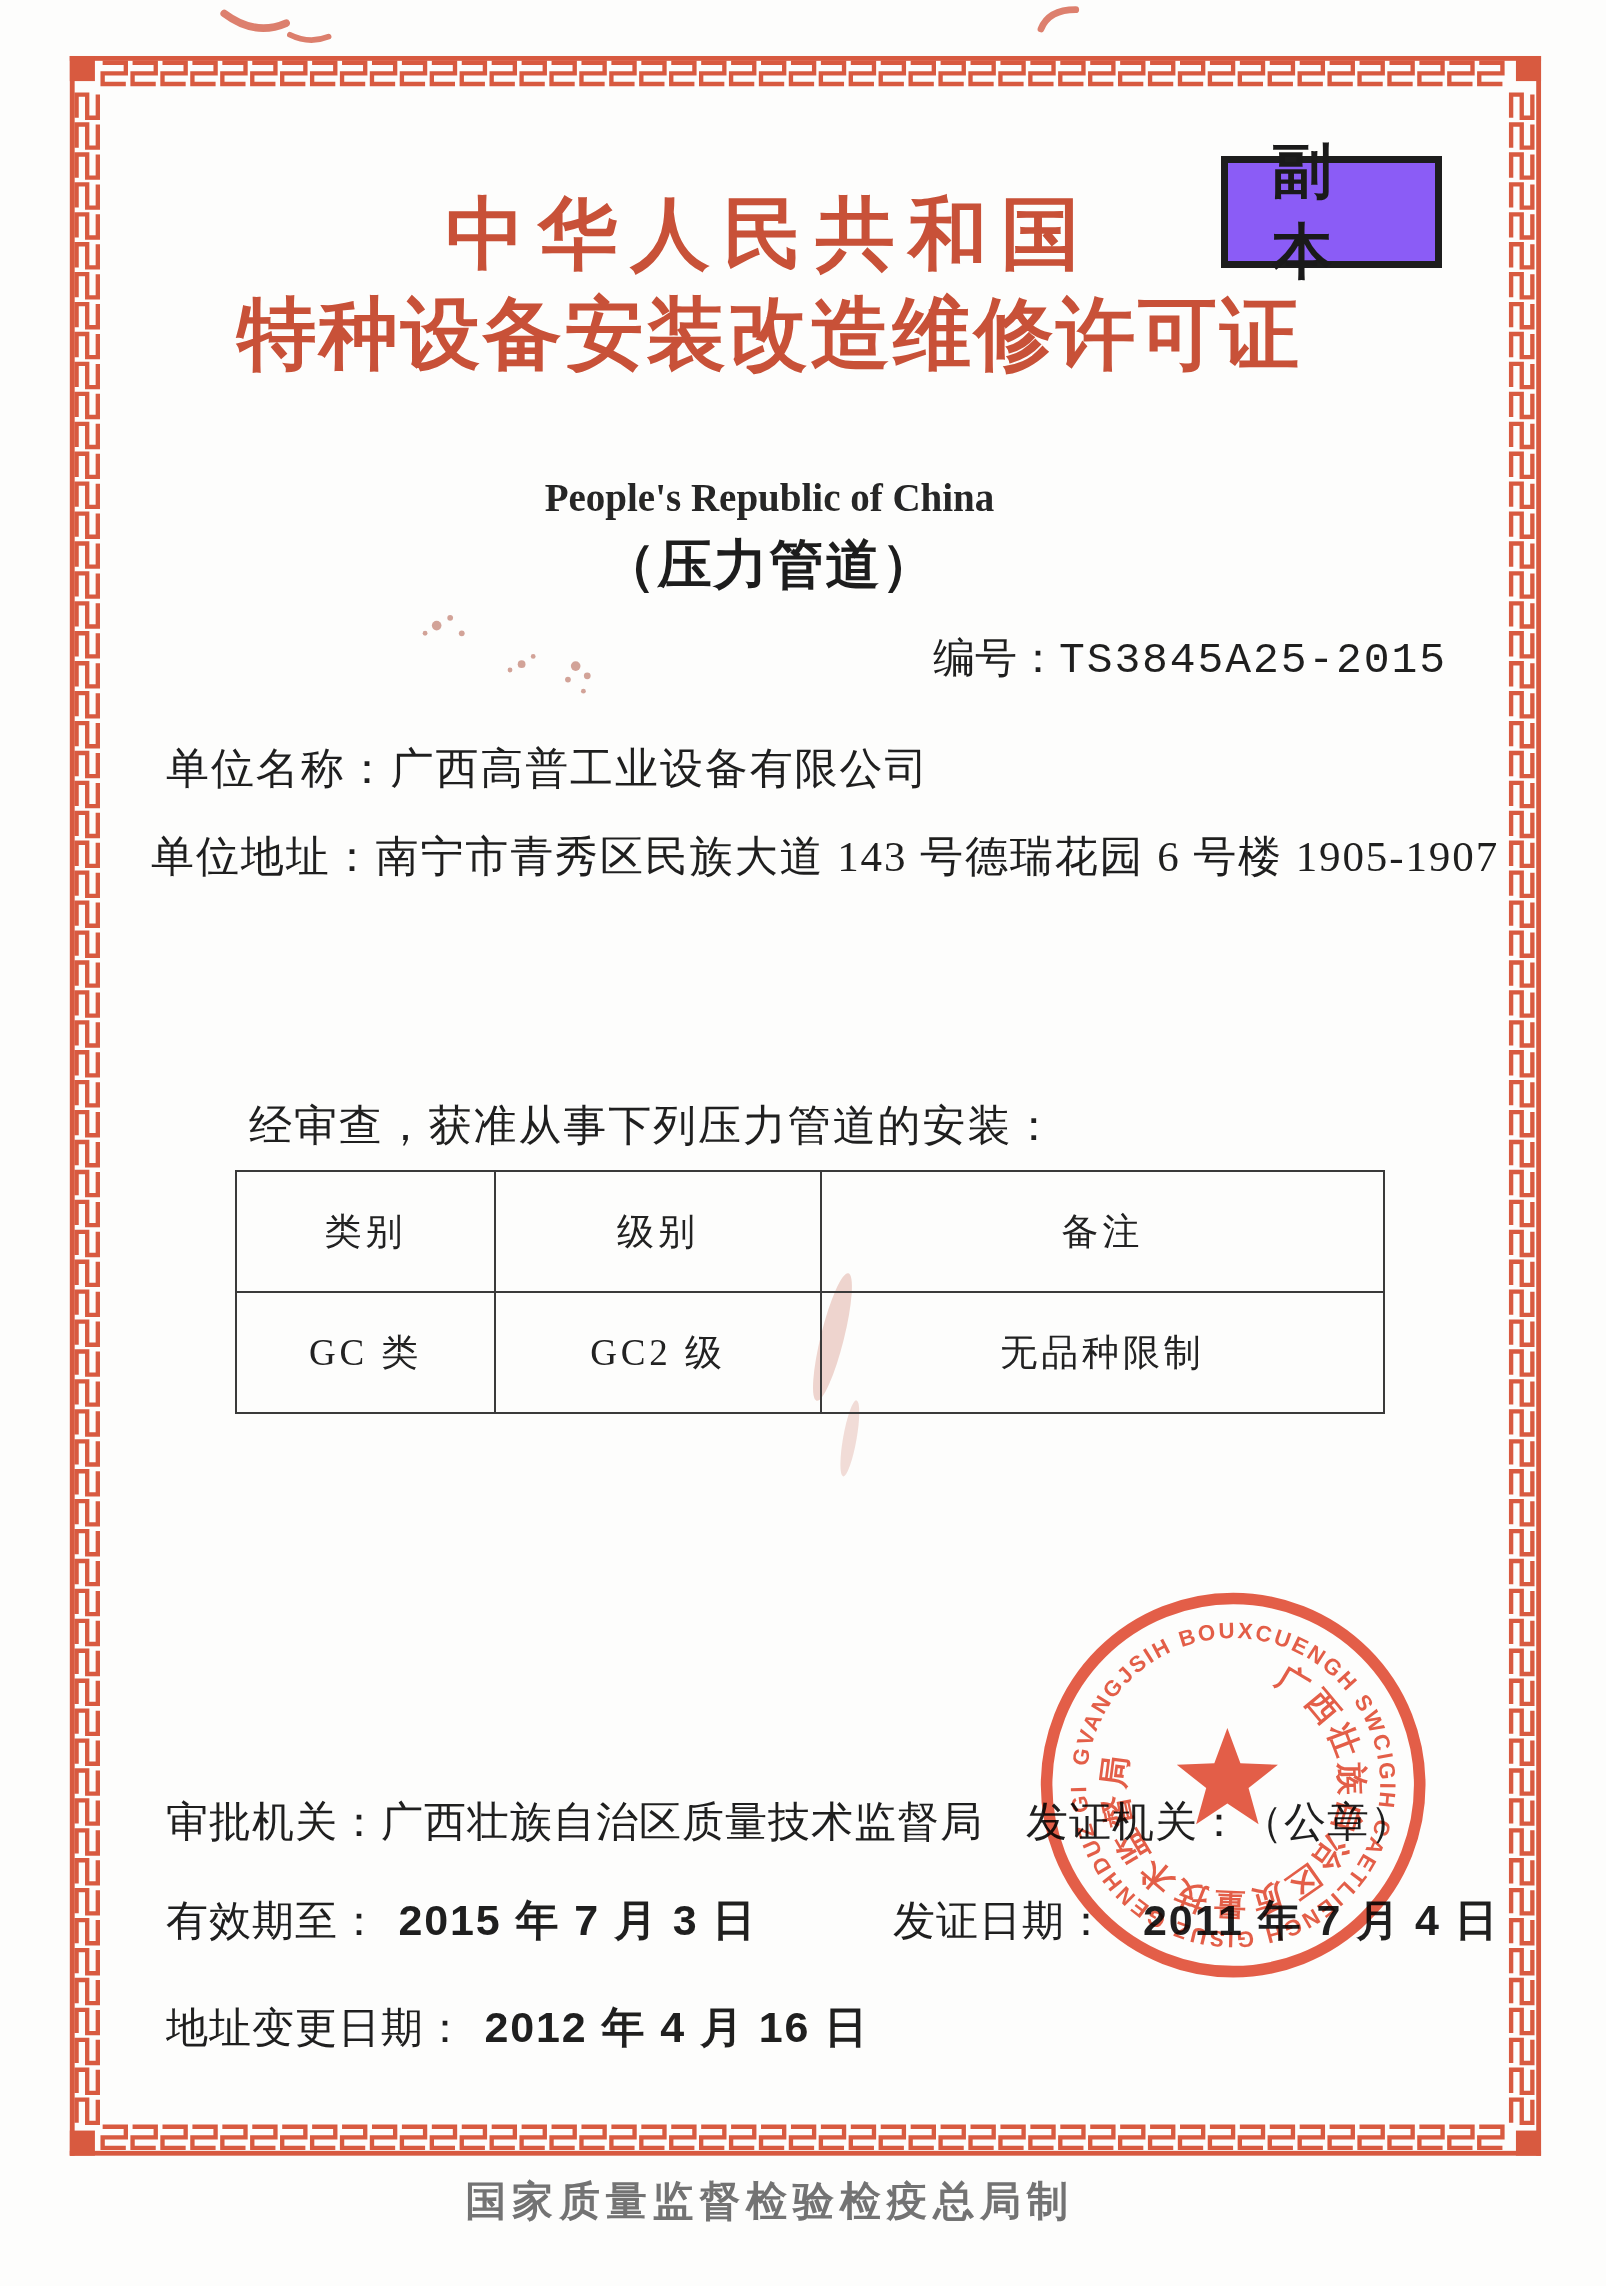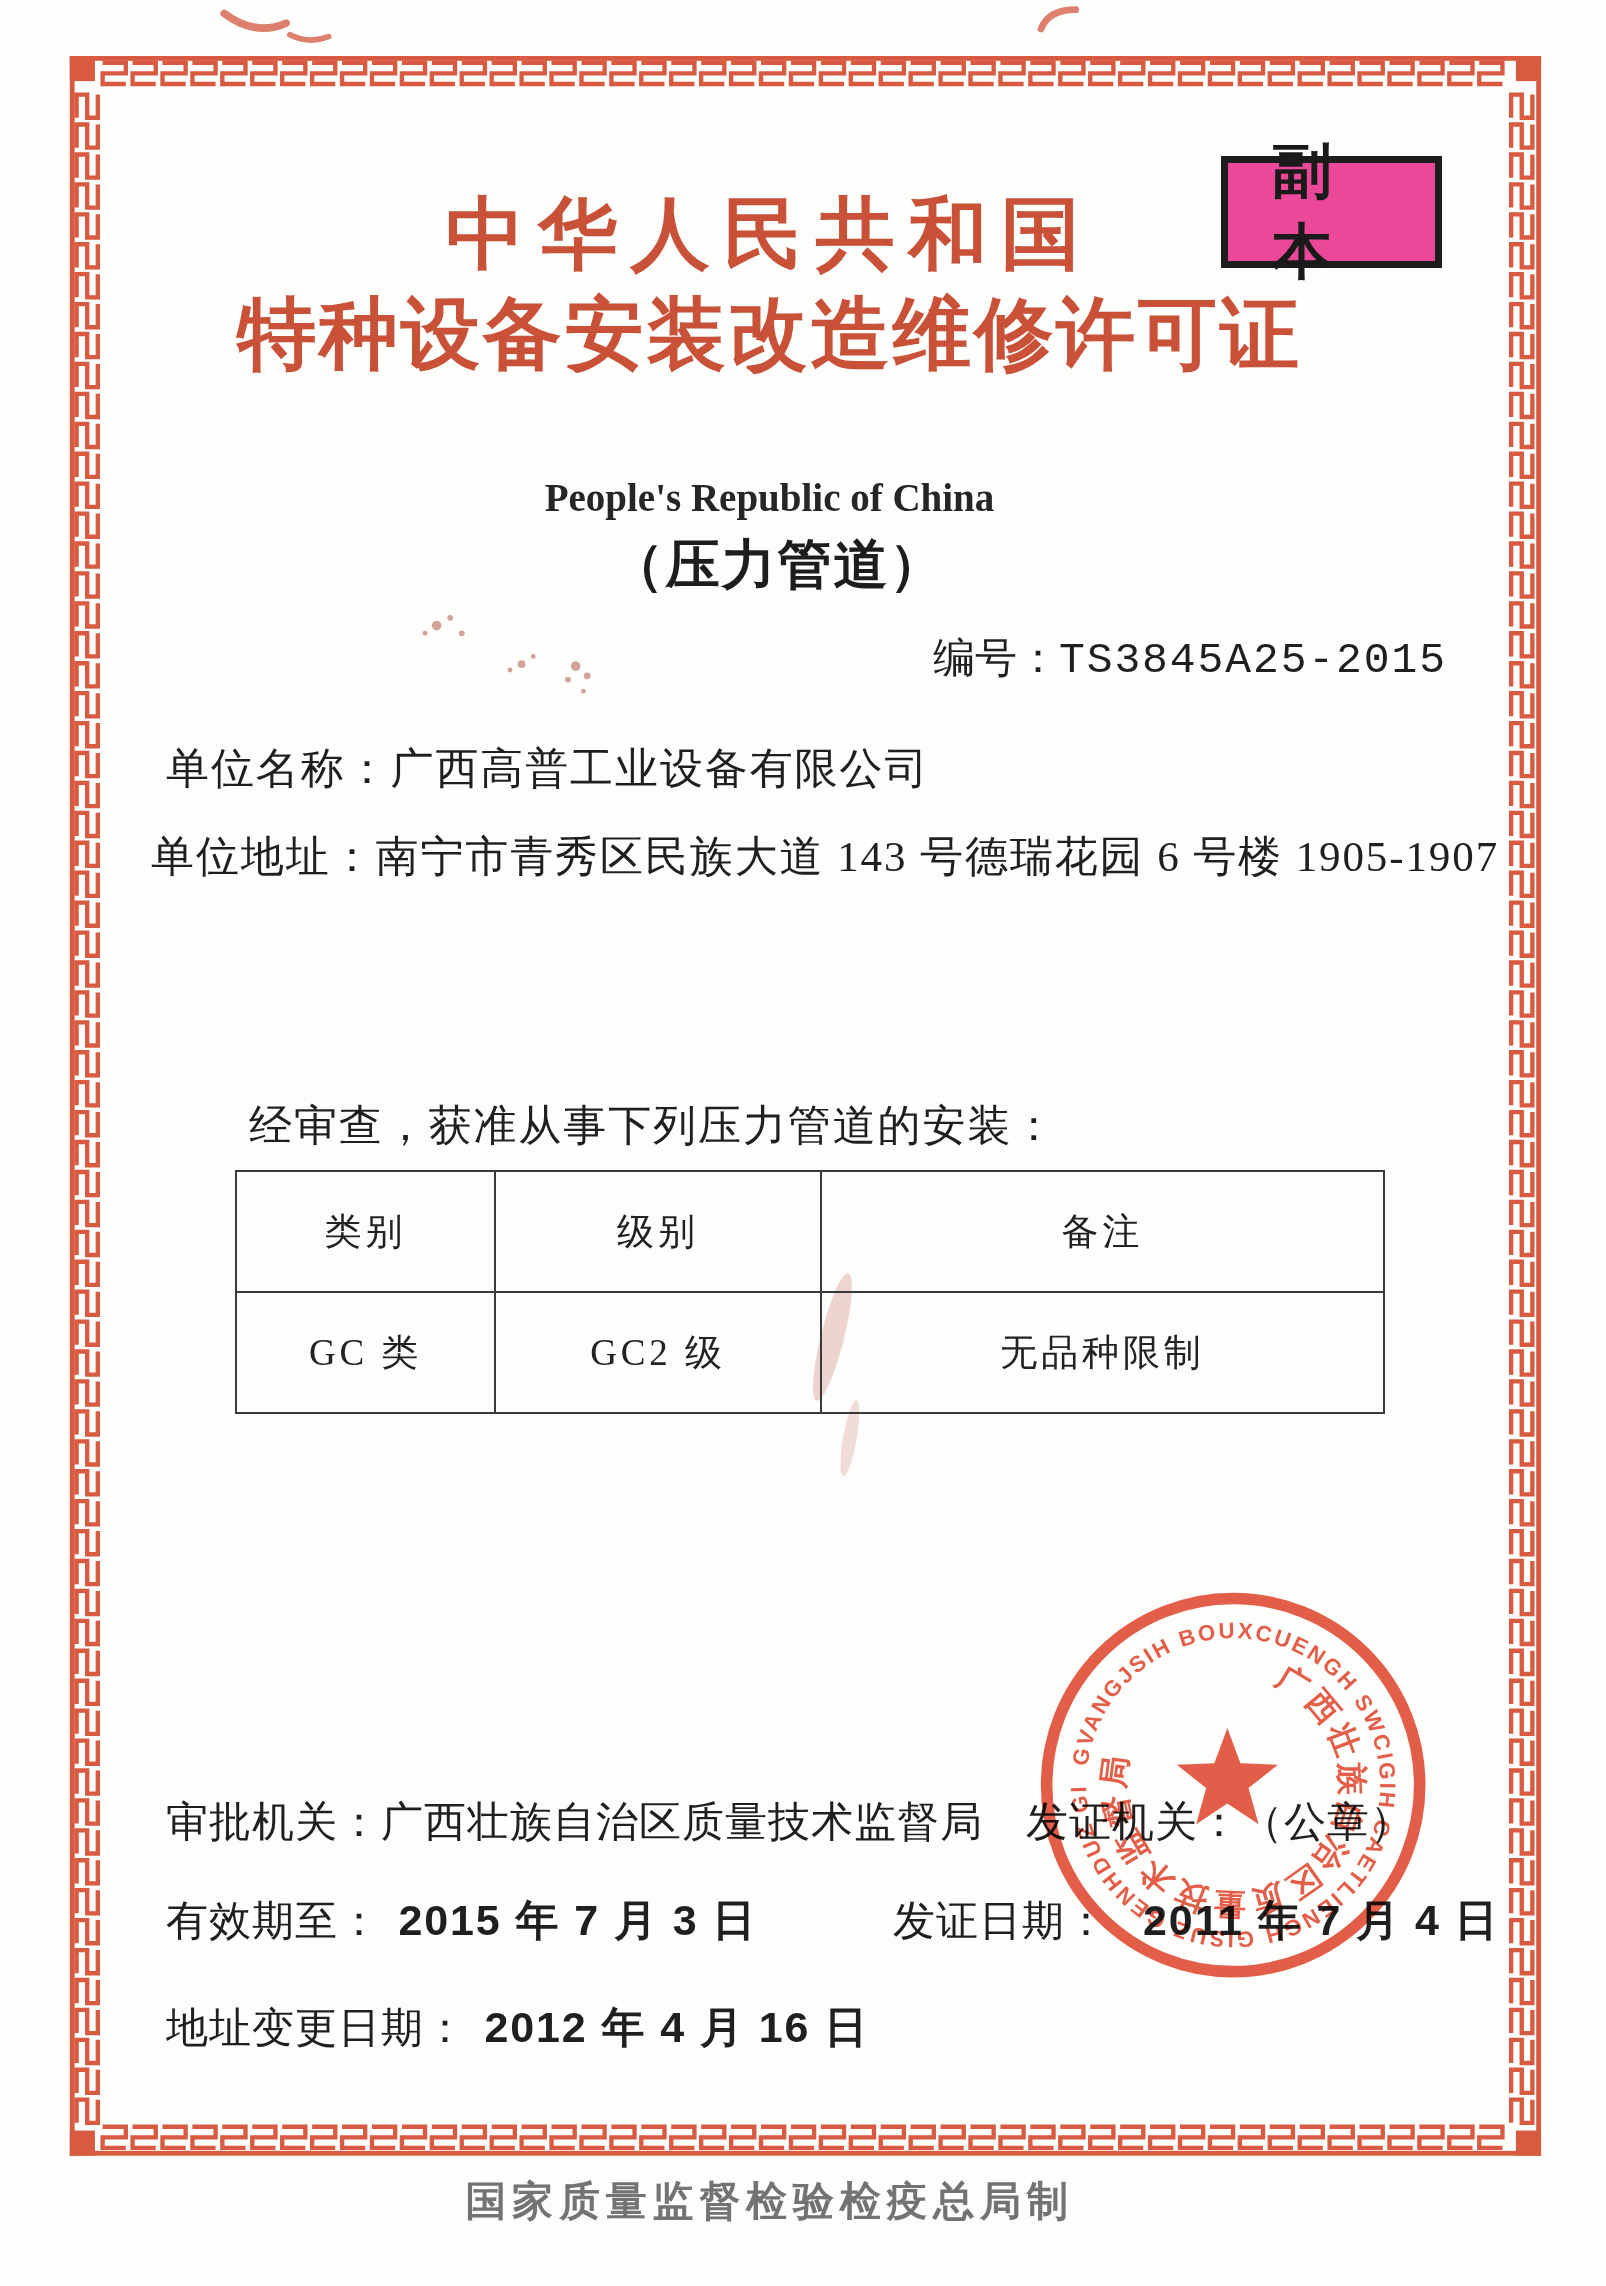--- a/index.html
+++ b/index.html
@@ -15,34 +15,34 @@
   .center{left:0;width:1539px;text-align:center;}
 
   
   #frame, #marks{position:absolute;left:0;top:0;width:1607px;height:2286px;pointer-events:none;}
 
   
   .copy-box{
     left:1221px;top:156px;width:221px;height:112px;
     border:7.7px solid #1d1d1d;box-sizing:border-box;
     display:flex;align-items:center;justify-content:center;
-    background:#ec4899;
+    background:#8b5cf6;
   }
   .copy-box span{
     font-size:60px;font-weight:700;letter-spacing:44px;padding-left:44px;
     font-family:"Liberation Sans", sans-serif;color:#1a1a1a;
   }
 
   .title-cn{font-weight:700;color:#c85138;font-family:"Liberation Sans", sans-serif;}
   .title-cn-1{top:182px;font-size:79px;letter-spacing:13.5px;}
   .title-cn-2{top:282px;font-size:79px;letter-spacing:2.9px;}
   .title-en{font-weight:700;color:#262626;font-family:"Liberation Serif", serif;}
   .title-en-1{top:409px;font-size:39px;}
   .title-en-2{top:475px;font-size:39px;}
-  .subtitle{top:529px;font-size:54px;letter-spacing:1.9px;color:#1d1d1d;font-weight:600;padding-left:8px;}
+  .subtitle{top:529px;font-size:54px;letter-spacing:1.9px;color:#1d1d1d;font-weight:600;}
 
   .license-no{top:630px;left:933px;font-size:42px;}
   .license-no .num{font-family:"Liberation Mono", monospace;font-size:43px;letter-spacing:1.9px;}
 
   .field-line{font-size:43px;letter-spacing:1.9px;}
   .company-name{top:740px;left:166px;}
   .company-addr{top:828px;left:151px;}
   .intro-line{top:1097px;left:249px;font-size:43px;letter-spacing:1.9px;}
 
   .license-table{

